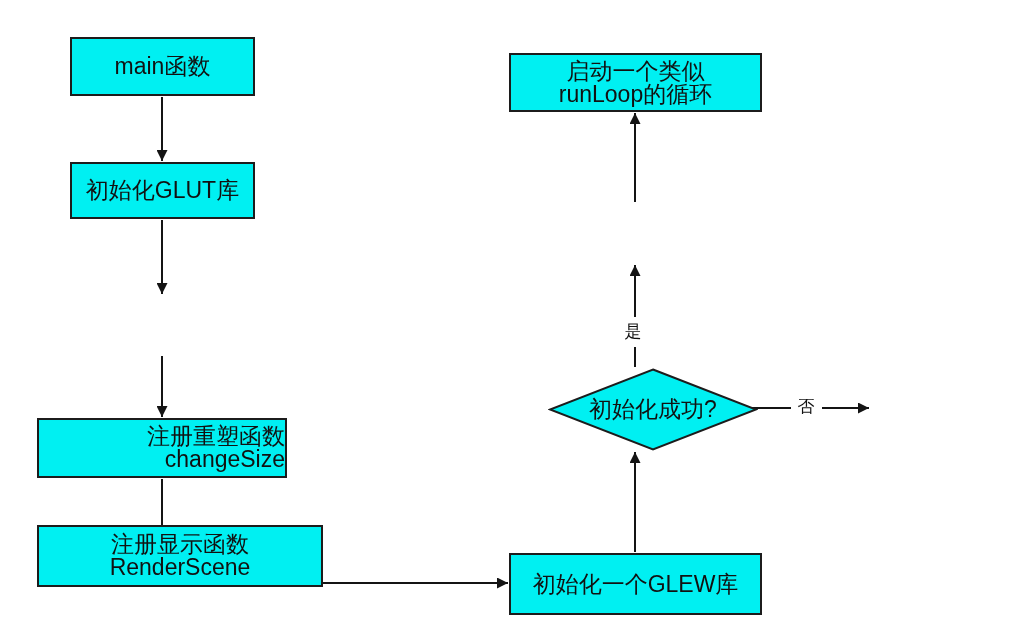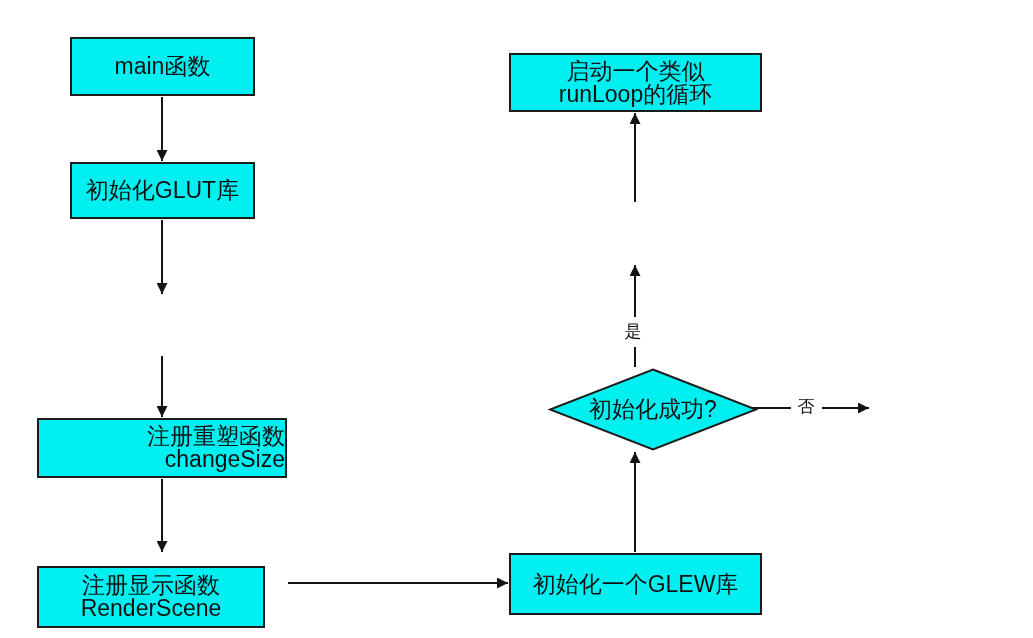--- a/index.html
+++ b/index.html
@@ -112,21 +112,21 @@
   <div class="node rect" style="left:70px; top:146px; width:185px; height:57px;margin-top:16px;">
     <span class="line">初始化GLUT库</span>
   </div>
 
 
   <div class="node rect" style="left:37px; top:418px; width:250px; height:60px;align-items:flex-end;">
     <span class="line">注册重塑函数</span>
     <span class="line">changeSize</span>
   </div>
 
-  <div class="node rect" style="left:37px; top:566px; width:228px; height:62px;">
+  <div class="node rect" style="left:37px; top:525px; width:286px; height:62px;">
     <span class="line">注册显示函数</span>
     <span class="line">RenderScene</span>
   </div>
 
   <div class="node rect pad-wrap" style="left:509px; top:53px; width:253px; height:59px;">
     <span class="line">启动一个类似runLoop的循环</span>
   </div>
 
 
   <div class="node diamond" style="left:548px; top:368px; width:210px; height:83px;">

